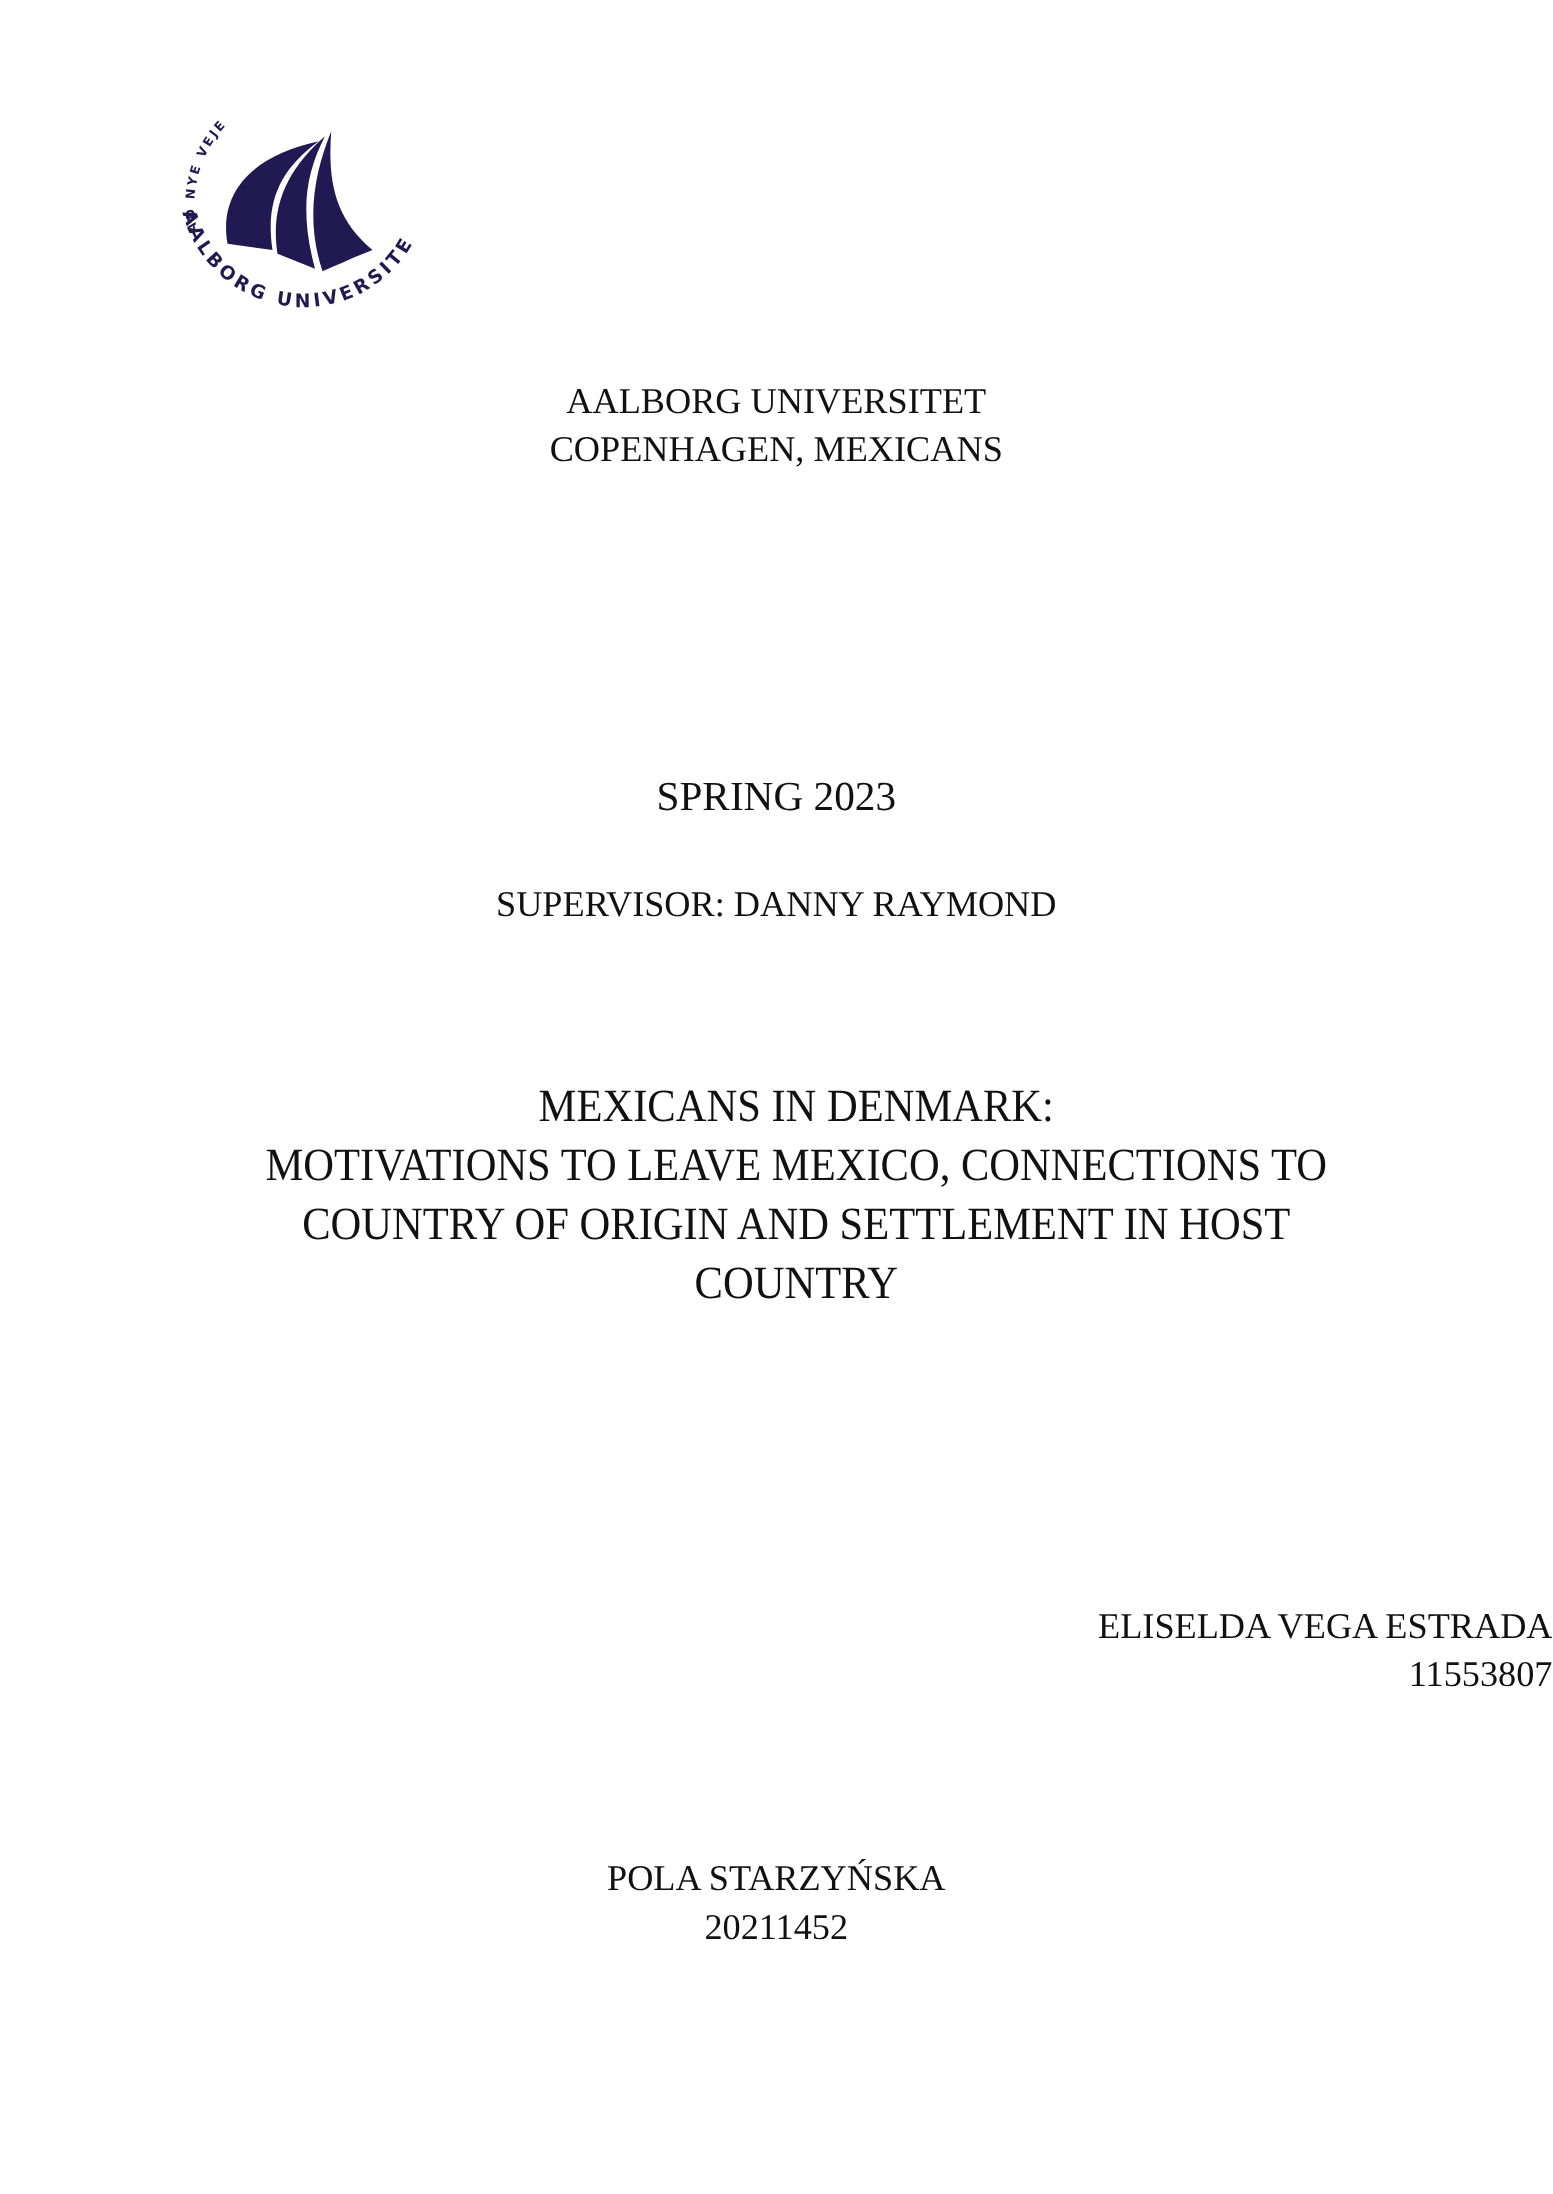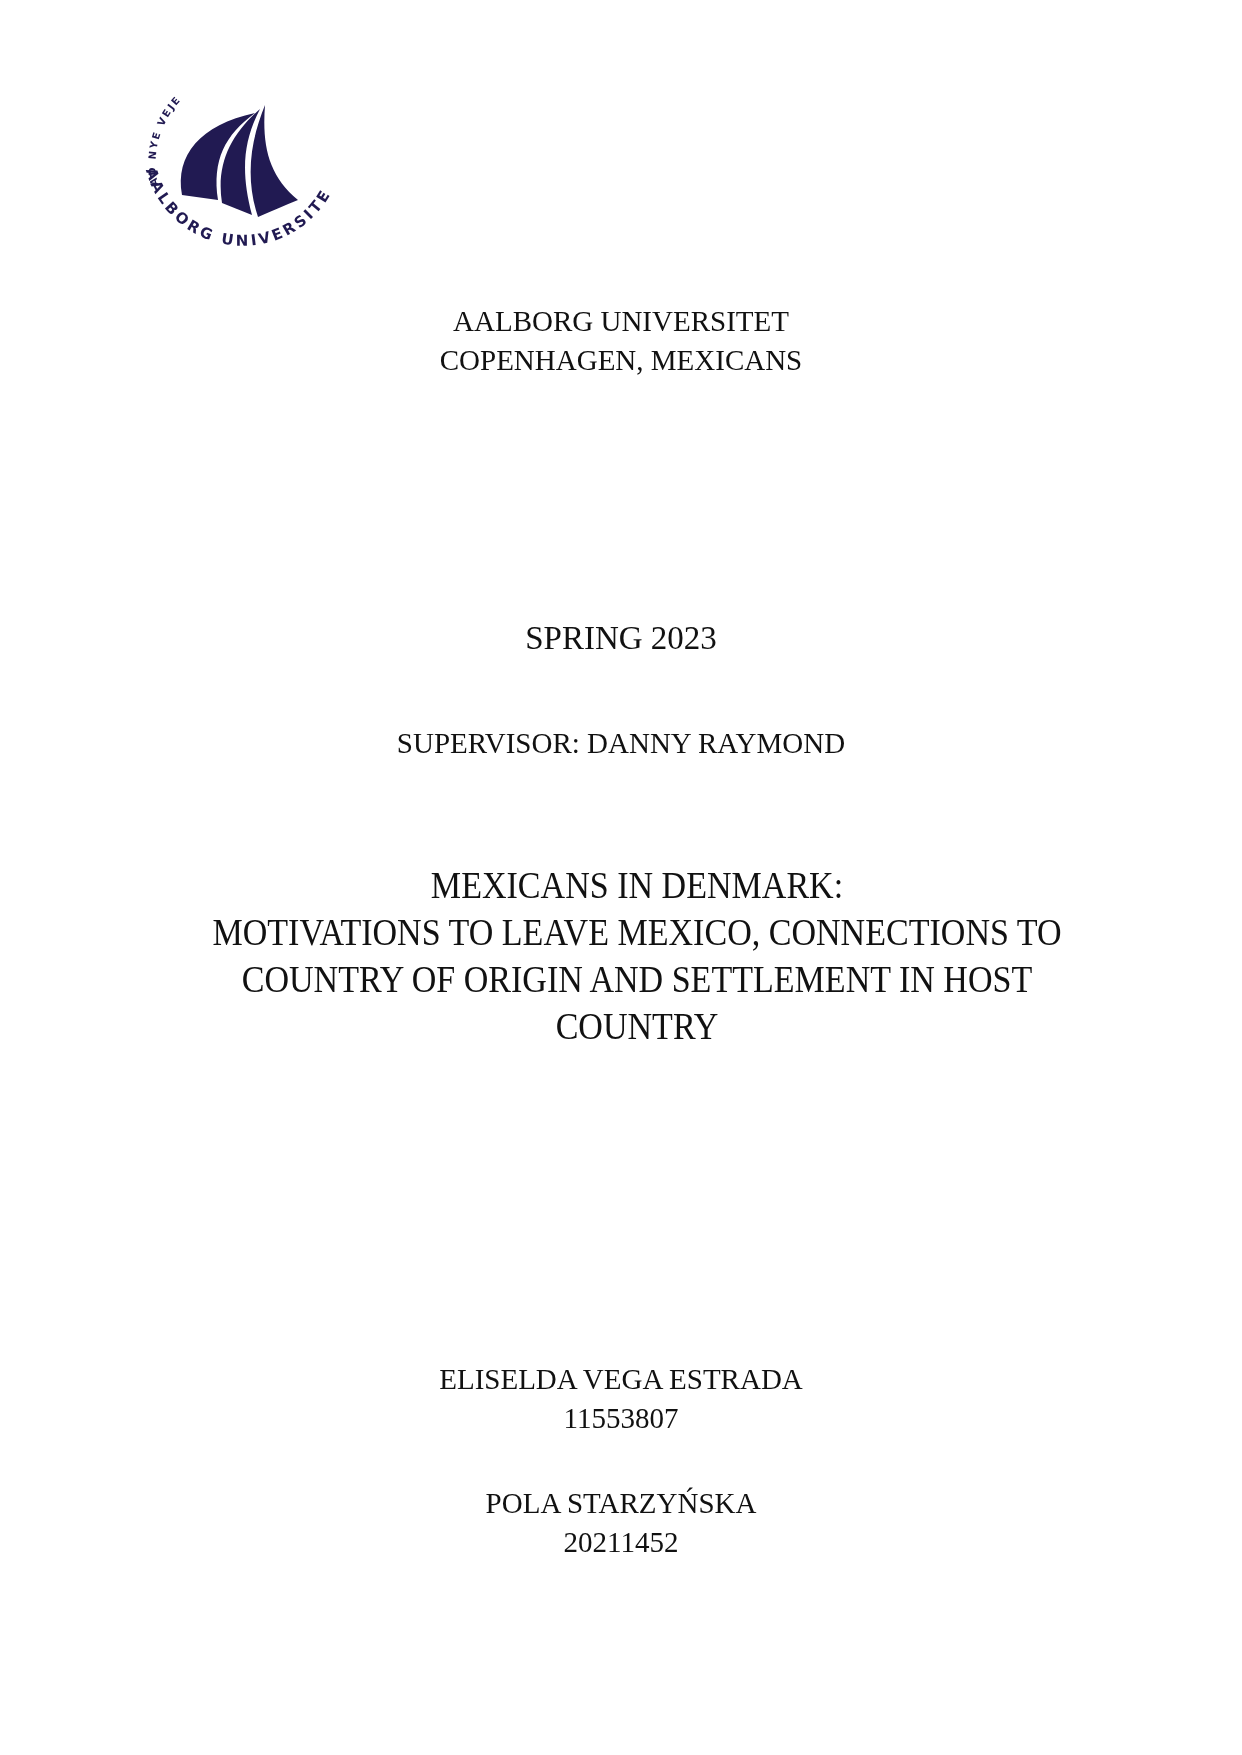--- a/index.html
+++ b/index.html
@@ -3,24 +3,24 @@
   <meta charset="utf-8">
   <style>
     html, body { margin: 0; padding: 0; background: #ffffff; }
     body { width: 1242px; height: 1755px; position: relative; overflow: hidden;
            font-family: "Liberation Serif", "DejaVu Serif", serif; color: #111111; }
     .logo { position: absolute; left: 140px; top: 75px; width: 220px; height: 200px; }
     .block { position: absolute; left: 0; width: 1242px; text-align: center; }
     .line { display: block; white-space: nowrap; }
     .uni { top: 302px; font-size: 29px; line-height: 39px; }
     .term { top: 576px; font-size: 33px; line-height: 44px; margin-top: 40px; }
-    .sup { top: 724px; font-size: 29px; line-height: 38px; }
+    .sup { top: 705px; font-size: 29px; line-height: 38px; }
     .title { top: 862px; font-size: 37px; line-height: 47px; padding-left: 16px; }
     .title .line { transform: scaleX(0.92); transform-origin: center; }
-    .author1 { top: 1360px; font-size: 29px; line-height: 39px; }
+    .author1 { top: 1282px; font-size: 29px; line-height: 39px; text-align: right; }
     .author2 { top: 1442px; font-size: 29px; line-height: 39px; margin-top: 42px; }
   </style>
 </head>
 <body>
 
 <div class="logo">
   <svg width="220" height="200" viewBox="0 0 220 200">
     <defs>
       <path id="arcTop" d="M 18 110 A 92 92 0 0 1 60 10" fill="none"></path>
       <path id="arcBottom" d="M 6 95 A 100 100 0 0 0 190 120" fill="none"></path>

